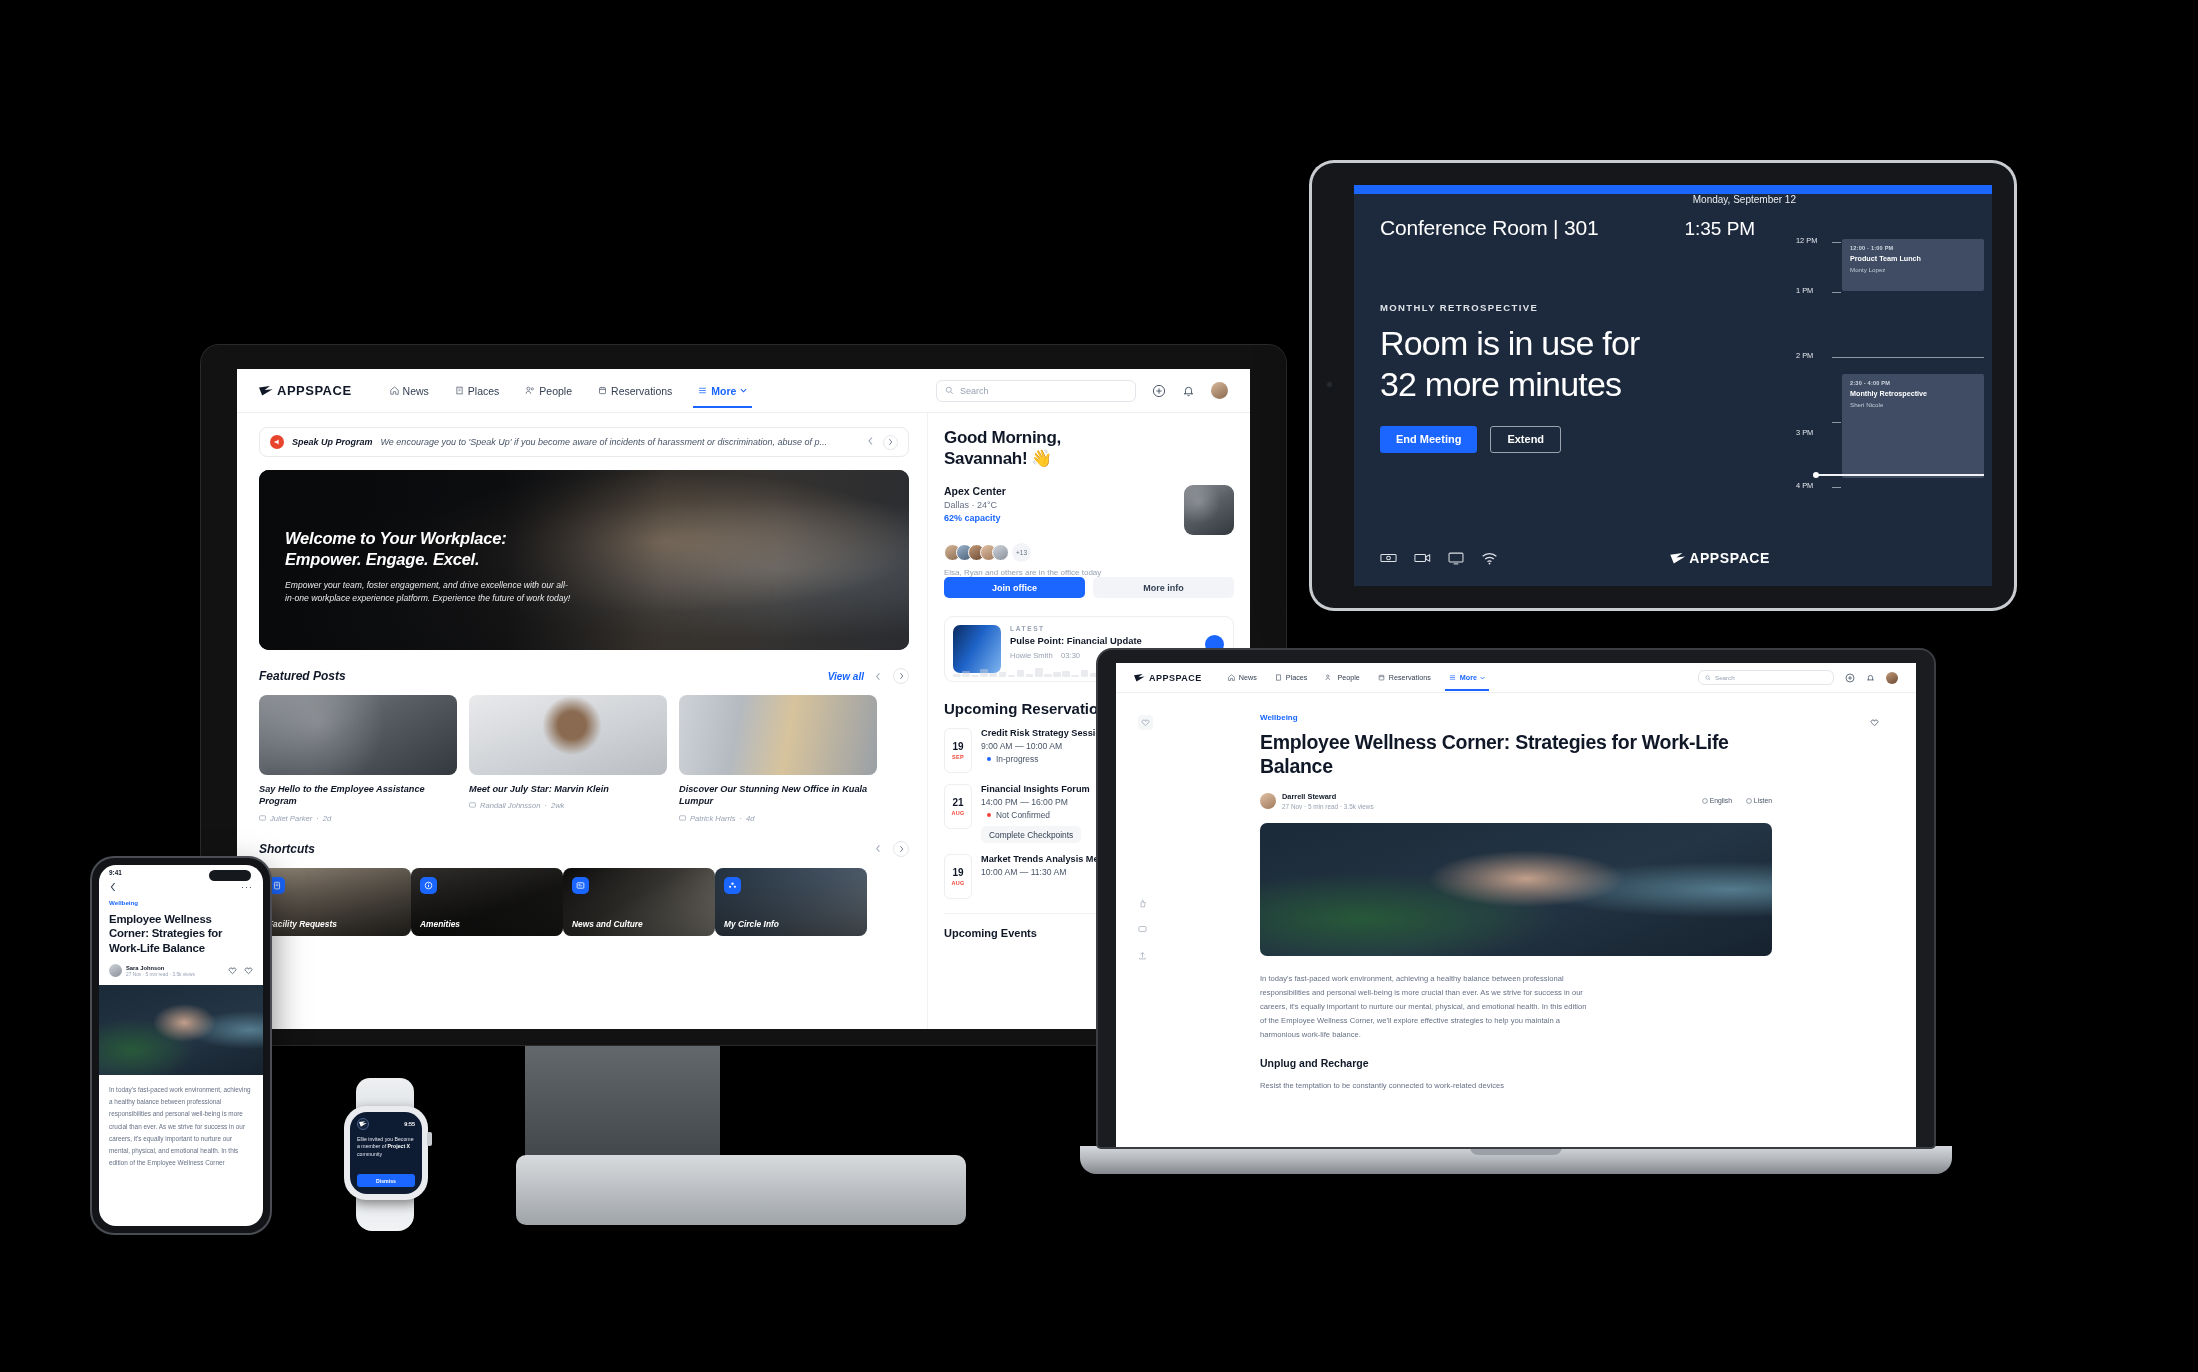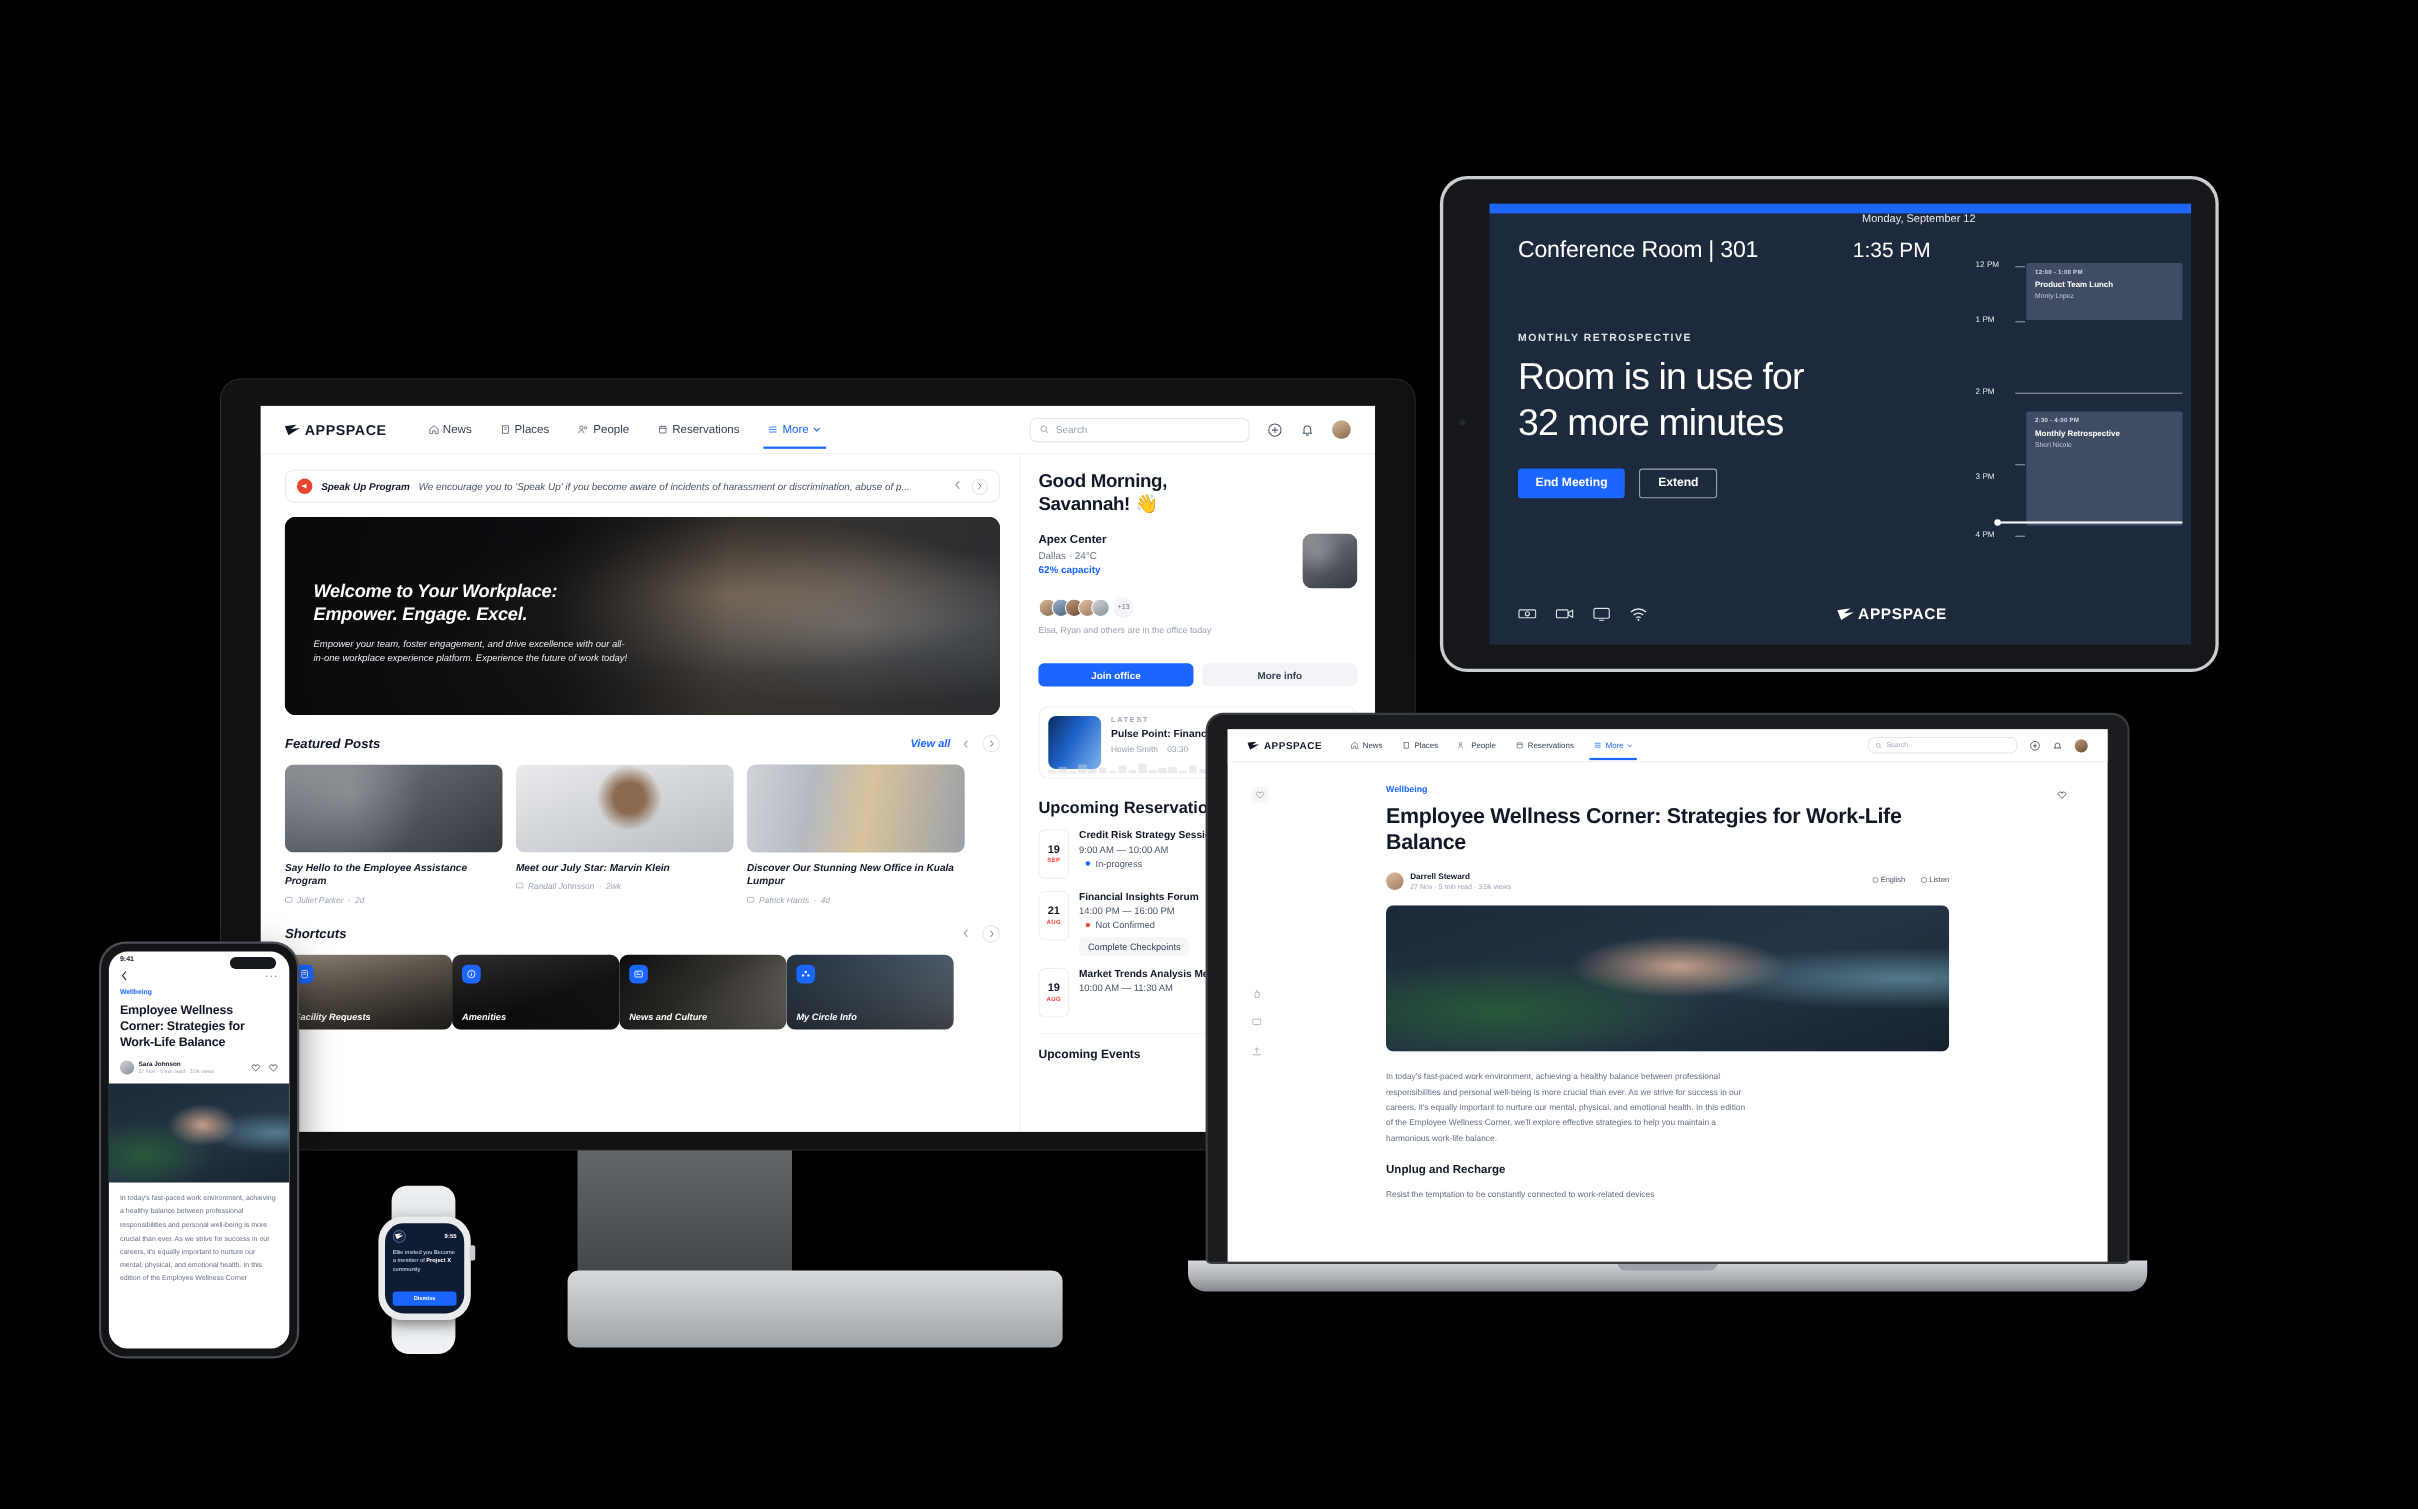--- a/index.html
+++ b/index.html
@@ -35,21 +35,21 @@
 
   
   .appnav { display: flex; align-items: center; background: #fff;
             border-bottom: 1px solid #eceef1; }
   .brand { display: flex; align-items: center; font-weight: 700; letter-spacing: .5px;
            color: #101828; }
   .brand .mark { display: inline-block; margin-right: 4px; }
   .navitems { display: flex; align-items: center; }
   .navitem { display: flex; align-items: center; color: #344054; position: relative; }
   .navitem .ic { margin-right: 4px; opacity: .85; }
-  .navitem.active { color: #1a66ff; font-weight: 400; }
+  .navitem.active { color: #1a66ff; font-weight: 700; }
   .navitem.active::after {
     content: ""; position: absolute; left: -10%; right: -10%; bottom: -11px;
     height: 2px; background: #1a66ff;
   }
   .searchbox { display: flex; align-items: center; border: 1px solid #e2e5ea;
                border-radius: 6px; color: #98a2b3; background: #fff; }
   .nav-right { display: flex; align-items: center; margin-left: auto; }
 
   
   #mon-app { position: absolute; inset: 0; display: flex; flex-direction: column; }
@@ -122,21 +122,21 @@
   .officecard .oc-cap { font-size: 9px; color: #1a66ff; font-weight: 700; margin-top: 3px; }
   .officecard .oc-thumb { width: 50px; height: 50px; border-radius: 9px; overflow: hidden; }
   .avstack { display: flex; margin-top: 8px; align-items: center; }
   .avstack .av { width: 17px; height: 17px; border-radius: 50%; border: 1.6px solid #fff;
     margin-left: -5px; overflow: hidden; }
   .avstack .av:first-child { margin-left: 0; }
   .avstack .more { margin-left: 3px; width: 19px; height: 19px; border-radius: 50%;
     background: #f2f4f7; color: #667085; font-size: 6.5px; display: flex;
     align-items: center; justify-content: center; }
   .officeline { font-size: 8px; color: #98a2b3; margin-top: 6px; }
-  .btnrow { display: flex; gap: 8px; margin-top: 26px; }
+  .btnrow { display: flex; gap: 8px; margin-top: 0; }
   .btn { flex: 1; height: 21px; border-radius: 5px; font-size: 9px; font-weight: 700;
     display: flex; align-items: center; justify-content: center; }
   .btn.pri { background: #1a66ff; color: #fff; }
   .btn.sec { background: #f2f4f7; color: #344054; }
 
   .podcast { margin-top: 18px; border: 1px solid #eceef1; border-radius: 9px; padding: 8px;
     display: flex; gap: 9px; position: relative; }
   .podcast .pthumb { width: 48px; height: 48px; border-radius: 7px; overflow: hidden; flex: 0 0 48px; }
   .podcast .plabel { font-size: 6.6px; letter-spacing: 1.6px; color: #98a2b3; font-weight: 700; }
   .podcast .ptitle { font-size: 9.4px; font-weight: 700; color: #101828; margin-top: 3px; line-height: 1.3; }

